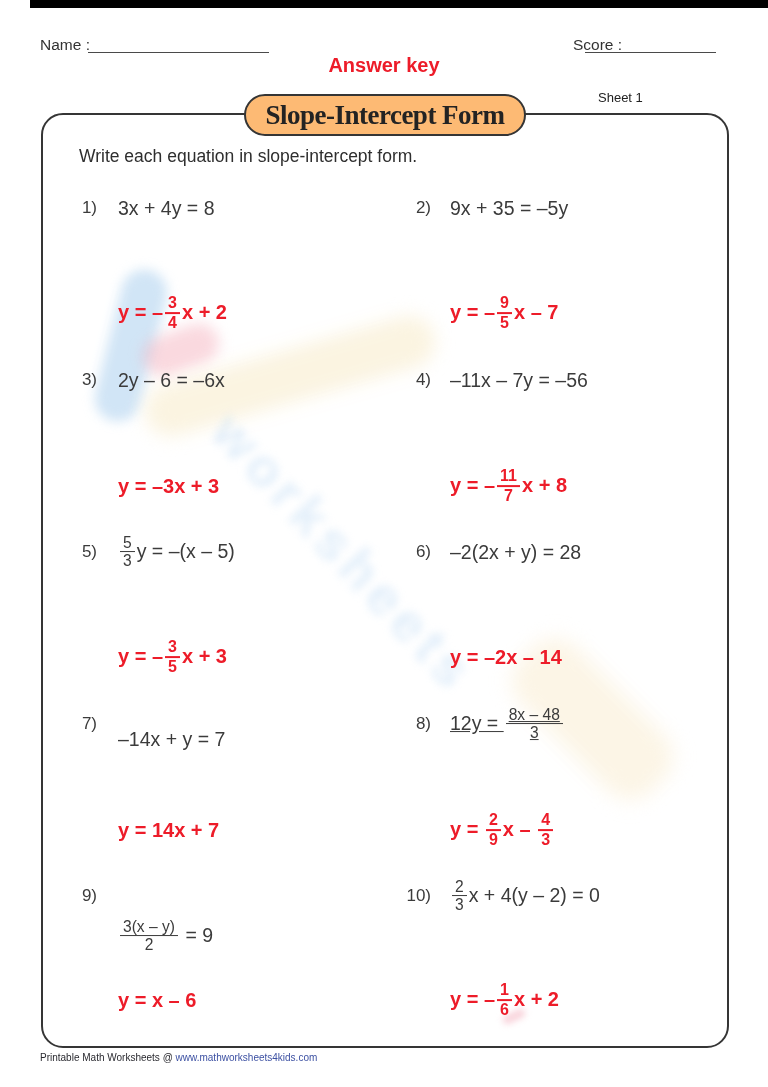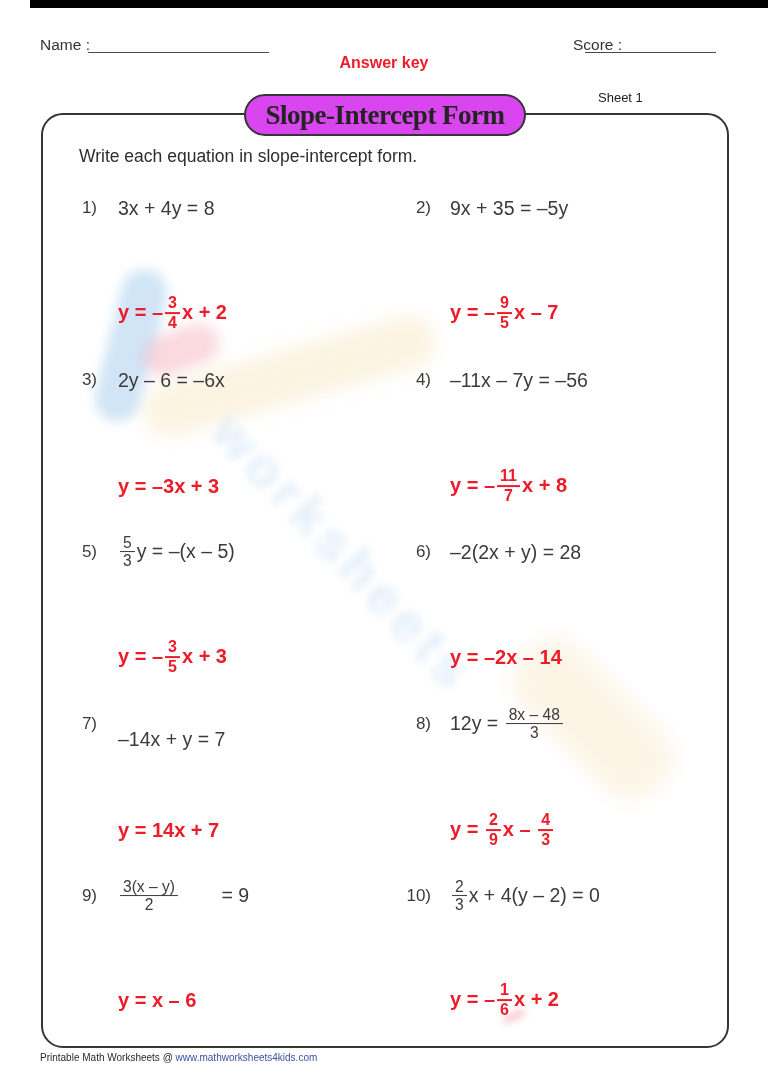--- a/index.html
+++ b/index.html
@@ -9,24 +9,24 @@
   }
   .topbar{position:absolute;left:30px;right:0;top:0;height:8px;background:#000;}
   
   .hdr-label{position:absolute;top:36px;font-size:15.5px;color:#333;}
   .name-label{left:40px;}
   .score-label{left:536px;margin-left:37px;}
   .rule{position:absolute;top:52px;border-bottom:1.5px solid #4a4a4a;height:0;}
   .name-rule{left:88px;width:181px;}
   .score-rule{left:585px;width:131px;}
   .answer-key{position:absolute;left:0;right:0;top:54px;text-align:center;
-    font-size:16px;font-weight:bold;color:#ed1c29;}
+    font-size:20px;font-weight:bold;color:#ed1c29;}
   
   .title-pill{position:absolute;left:244px;top:94px;width:278px;height:38px;
-    background:#d946ef;border:2px solid #353535;border-radius:21px;z-index:3;
+    background:#fdba74;border:2px solid #353535;border-radius:21px;z-index:3;
     display:flex;align-items:center;justify-content:center;
     font-family:"Liberation Serif",serif;font-weight:bold;font-size:27px;color:#232323;
     letter-spacing:-0.5px;}
   .sheet-label{position:absolute;left:598px;top:90px;font-size:13px;color:#222;z-index:3;}
   
   .main-box{position:absolute;left:41px;top:113px;width:684px;height:931px;
     border:2px solid #353535;border-radius:22px;background:transparent;z-index:1;}
   .instruction{position:absolute;left:79px;top:146px;font-size:17.5px;color:#2e2e2e;z-index:2;}
   
   .wm{position:absolute;z-index:0;pointer-events:none;}
@@ -156,41 +156,41 @@
         <span class="tok">y = –2x – 14</span>
       </div>
       <div class="pnum" style="left: 57px; top: 724px;">7)</div>
       <div class="eq question" style="left: 118px; top: 724px; margin-top: 15px;">
         <span class="tok">–14x + y = 7</span>
       </div>
       <div class="eq answer" style="left: 118px; top: 830px;">
         <span class="tok">y = 14x + 7</span>
       </div>
       <div class="pnum" style="left: 391px; top: 724px;">8)</div>
-      <div class="eq question" style="left: 450px; top: 724px;">
+      <div class="eq question" style="left: 450px; top: 724px; text-decoration: underline;">
         <span class="tok">12y = </span>
         <span class="frac">
           <span class="fnum">8x – 48</span>
           <span class="fden">3</span>
         </span>
       </div>
       <div class="eq answer" style="left: 450px; top: 830px;">
         <span class="tok">y = </span>
         <span class="frac">
           <span class="fnum">2</span>
           <span class="fden">9</span>
         </span>
         <span class="tok">x – </span>
         <span class="frac">
           <span class="fnum">4</span>
           <span class="fden">3</span>
         </span>
       </div>
       <div class="pnum" style="left: 57px; top: 896px;">9)</div>
-      <div class="eq question" style="left: 118px; top: 896px; gap: 36px;">
+      <div class="eq question" style="left: 118px; top: 936px;">
         <span class="frac">
           <span class="fnum">3(x – y)</span>
           <span class="fden">2</span>
         </span>
         <span class="tok"> = 9</span>
       </div>
       <div class="eq answer" style="left: 118px; top: 1000px;">
         <span class="tok">y = x – 6</span>
       </div>
       <div class="pnum" style="left: 391px; top: 896px;">10)</div>

